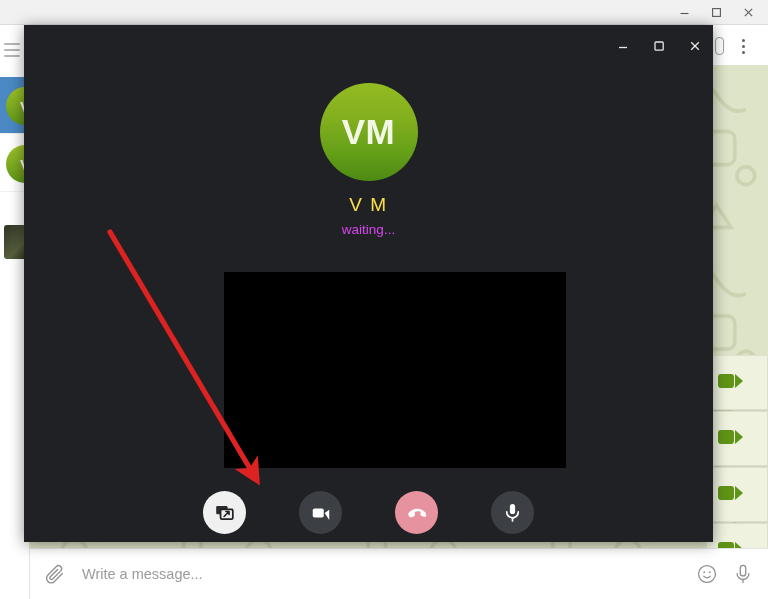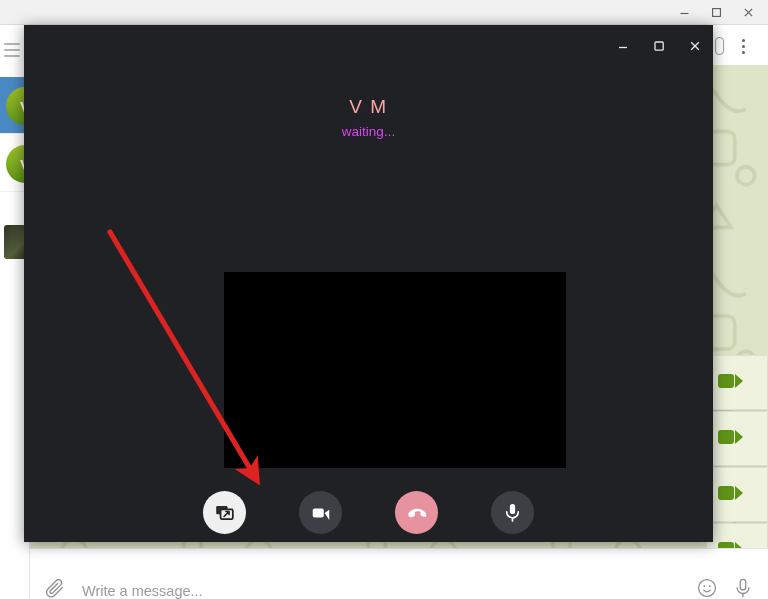--- a/index.html
+++ b/index.html
@@ -85,21 +85,21 @@
   .wa-bubble .vlens{
     width:0; height:0; margin-left:1px;
     border-top:7px solid transparent; border-bottom:7px solid transparent;
     border-left:8px solid #5f9417;
   }
 
   
   .wa-composer{
     position:absolute; left:30px; bottom:0; width:738px; height:51px;
     background:#fff; border-top:1px solid #e6e6e6;
-    display:flex; align-items:flex-end; padding:0 14px;
+    display:flex; align-items:center; padding:0 14px;
   }
   .clip-icon{ width:22px; height:22px; color:#919191; flex:0 0 auto; }
   .msg-input{
     flex:1 1 auto; border:none; outline:none; background:transparent;
     font-family:"Liberation Sans", sans-serif; font-size:14.5px; color:#333;
     margin-left:16px;
   }
   .msg-input::placeholder{ color:#9b9b9b; }
   .comp-icon{ width:22px; height:22px; color:#8f8f8f; margin-left:14px; flex:0 0 auto; }
 
@@ -116,21 +116,21 @@
   }
 
   .call-identity{ position:absolute; left:0; top:58px; width:689px; text-align:center; }
   .call-avatar{
     width:98px; height:98px; border-radius:50%; margin:0 auto;
     background:linear-gradient(180deg,#93bb22 0%,#84b01e 35%,#65a018 70%,#4d8a12 100%);
     display:flex; align-items:center; justify-content:center;
     color:#f2f7e6; font-size:35px; font-weight:bold; letter-spacing:.5px;
   }
   .call-name{
-    margin-top:13px; color:#fca5a5; font-size:19px; letter-spacing:1.5px;
+    margin-top:13px; color:#fde047; font-size:19px; letter-spacing:1.5px;
   }
   .call-status{ margin-top:6px; color:#d946ef; font-size:13.5px; }
 
   .video-stage{
     position:absolute; left:200px; top:247px; width:342px; height:196px;
     background:#000;
   }
 
   .call-controls{
     position:absolute; left:0; top:466px; width:689px;
@@ -287,20 +287,21 @@
       </div>
       <div class="call-wbtn">
         <svg width="12" height="12" viewBox="0 0 12 12">
             <line x1="2.2" y1="2.2" x2="9.8" y2="9.8" stroke="currentColor" stroke-width="1.3"></line>
             <line x1="9.8" y1="2.2" x2="2.2" y2="9.8" stroke="currentColor" stroke-width="1.3"></line>
           </svg>
       </div>
     </div>
 
     <div class="call-identity">
+      <div class="call-avatar">VM</div>
       <div class="call-name">V M</div>
       <div class="call-status">waiting...</div>
     </div>
 
     <div class="video-stage"></div>
 
     <div class="call-controls">
 
       <div class="ctrl">
         <div class="ctrl-circle light">

